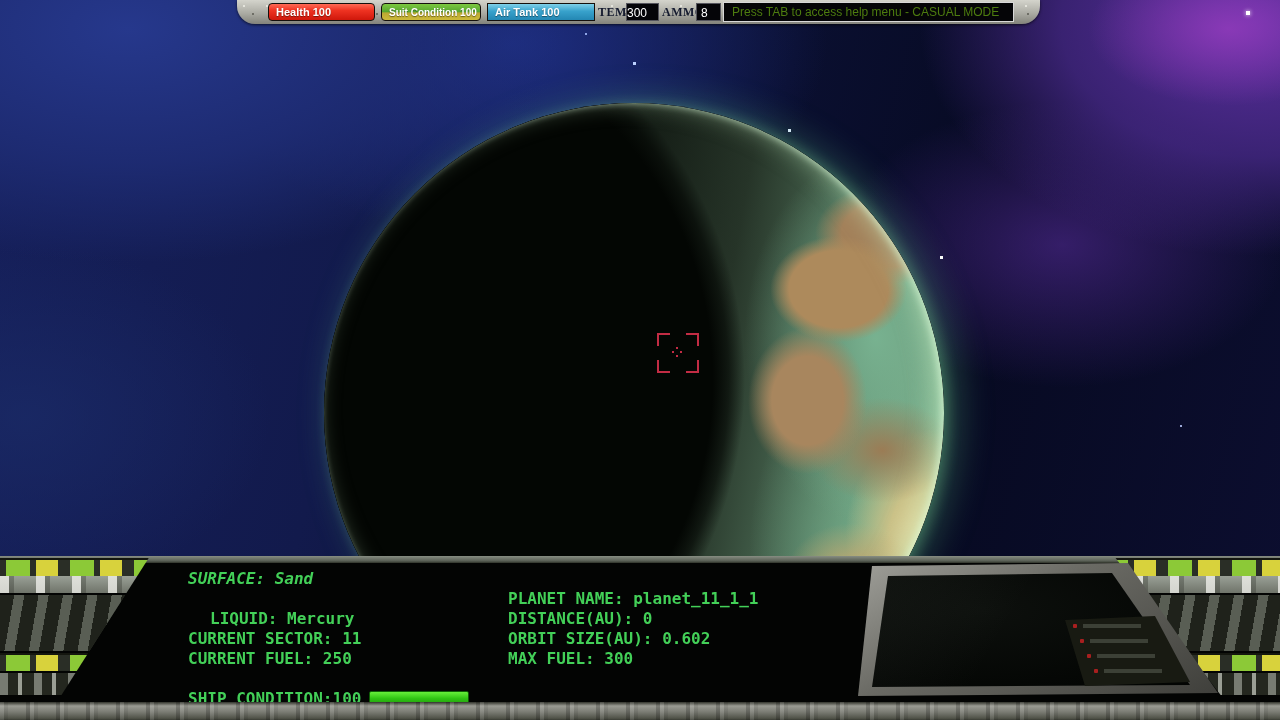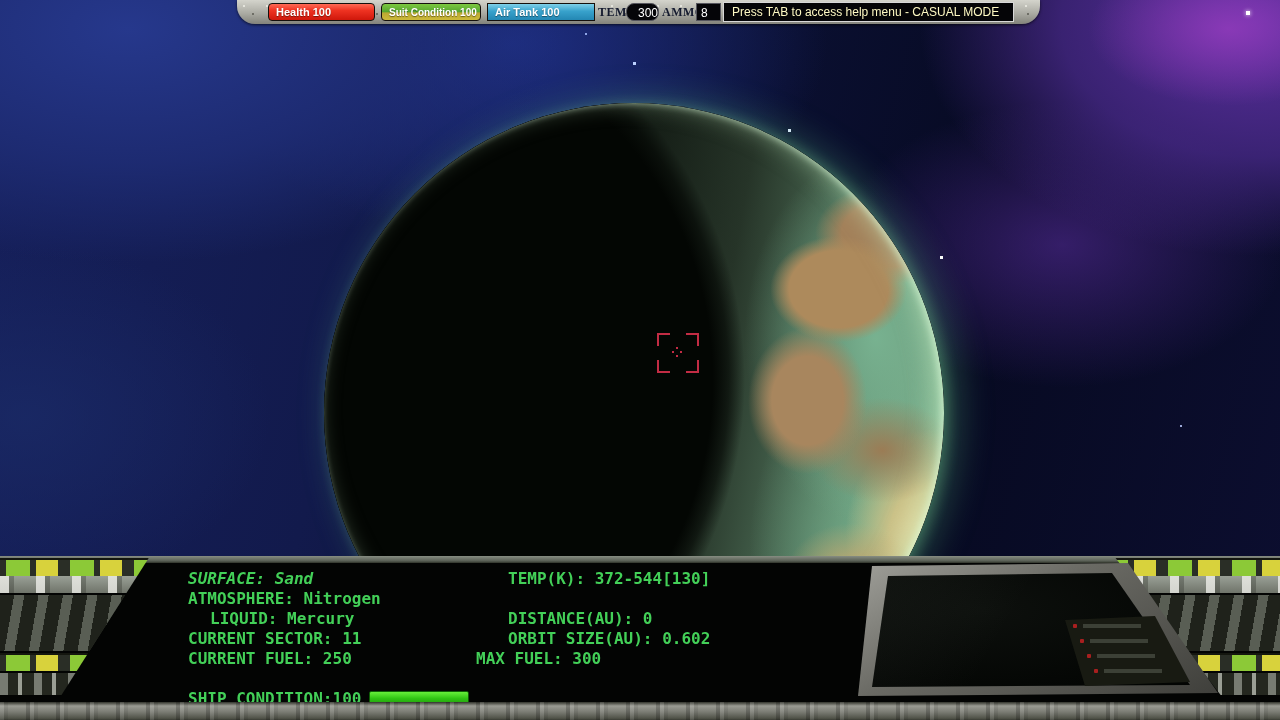--- a/index.html
+++ b/index.html
@@ -66,24 +66,24 @@
   .bar-suit{left:144px;width:100px;font-size:10px;
     background:linear-gradient(180deg,#7cc841 0%,#57a62f 48%,#bba832 56%,#cdbb3a 100%);}
   .bar-air{left:250px;width:108px;border-radius:0;
     background:linear-gradient(180deg,#7fd0e8 0%,#38a2cc 45%,#2387b3 100%);}
   .hud-label{position:absolute;top:4px;height:16px;line-height:16px;
     font-family:"Liberation Serif",serif;font-weight:bold;font-size:12px;color:#141a2e;letter-spacing:.5px;}
   .lbl-temp{left:361px;}
   .lbl-ammo{left:425px;}
   .hud-box{position:absolute;top:3px;height:18px;background:#050508;color:#fff;
     font-size:12px;line-height:18px;box-sizing:border-box;border:1px solid #55555d;}
-  .box-temp{left:389px;width:33px;text-align:right;border-radius:8px;}
+  .box-temp{left:389px;width:33px;text-align:left;}
   .box-ammo{left:459px;width:25px;padding-left:4px;}
   .hud-msg{position:absolute;left:486px;top:2px;width:291px;height:20px;background:#050507;
-    border:1px solid #d8d8d8;box-sizing:border-box;color:#fef9c3;font-size:12px;line-height:18px;
+    border:1px solid #d8d8d8;box-sizing:border-box;color:#4d7c0f;font-size:12px;line-height:18px;
     padding-left:8px;white-space:nowrap;}
 
   
   .console{position:absolute;left:0;top:556px;width:1280px;height:164px;z-index:10;}
   .console-topstrip{position:absolute;left:0;top:0;width:1280px;height:7px;
     background:linear-gradient(180deg,#878d82 0%,#5a6056 70%,#2e3229 100%);}
   .console-black{position:absolute;left:0;top:7px;width:1280px;height:139px;background:#030403;}
   .bottom-strip{position:absolute;left:0;top:146px;width:1280px;height:18px;
     background-image:
       repeating-linear-gradient(90deg, rgba(255,255,255,.10) 0 4px, rgba(0,0,0,.08) 4px 8px, transparent 8px 26px, rgba(0,0,0,.20) 26px 30px),
@@ -206,27 +206,26 @@
             <span class="slot"></span>
           </div>
         <div class="led-row" style="left:39px;top:53px;">
             <span class="led"></span>
             <span class="slot"></span>
           </div>
       </div>
     </div>
 
     <div class="cline" style="left:188px;top:13px;font-style:italic;">SURFACE: Sand</div>
-    <div class="cline" style="left:188px;top:33px;">ATMOSPHERE: Nitrogen</div>
     <div class="cline" style="left:188px;top:53px;margin-left:22px;">LIQUID: Mercury</div>
     <div class="cline" style="left:188px;top:73px;">CURRENT SECTOR: 11</div>
     <div class="cline" style="left:188px;top:93px;text-align:center;">CURRENT FUEL: 250</div>
     <div class="cline" style="left:188px;top:116px;margin-top:17px;"><span>SHIP CONDITION:</span><span>100</span><span class="ship-bar"></span></div>
 
-    <div class="cline" style="left:508px;top:13px;">TEMP(K): 372-544[130]</div>
+    <div class="cline" style="left:508px;top:33px;">PLANET NAME: planet_11_1_1</div>
     <div class="cline" style="left:508px;top:53px;">DISTANCE(AU): 0</div>
     <div class="cline" style="left:508px;top:73px;text-align:center;">ORBIT SIZE(AU): 0.602</div>
-    <div class="cline" style="left:476px;top:93px;">MAX FUEL: 300</div>
+    <div class="cline" style="left:508px;top:93px;">MAX FUEL: 300</div>
 
     <div class="bottom-strip"></div>
   </div>
 
 </div>
 
 </body></html>

